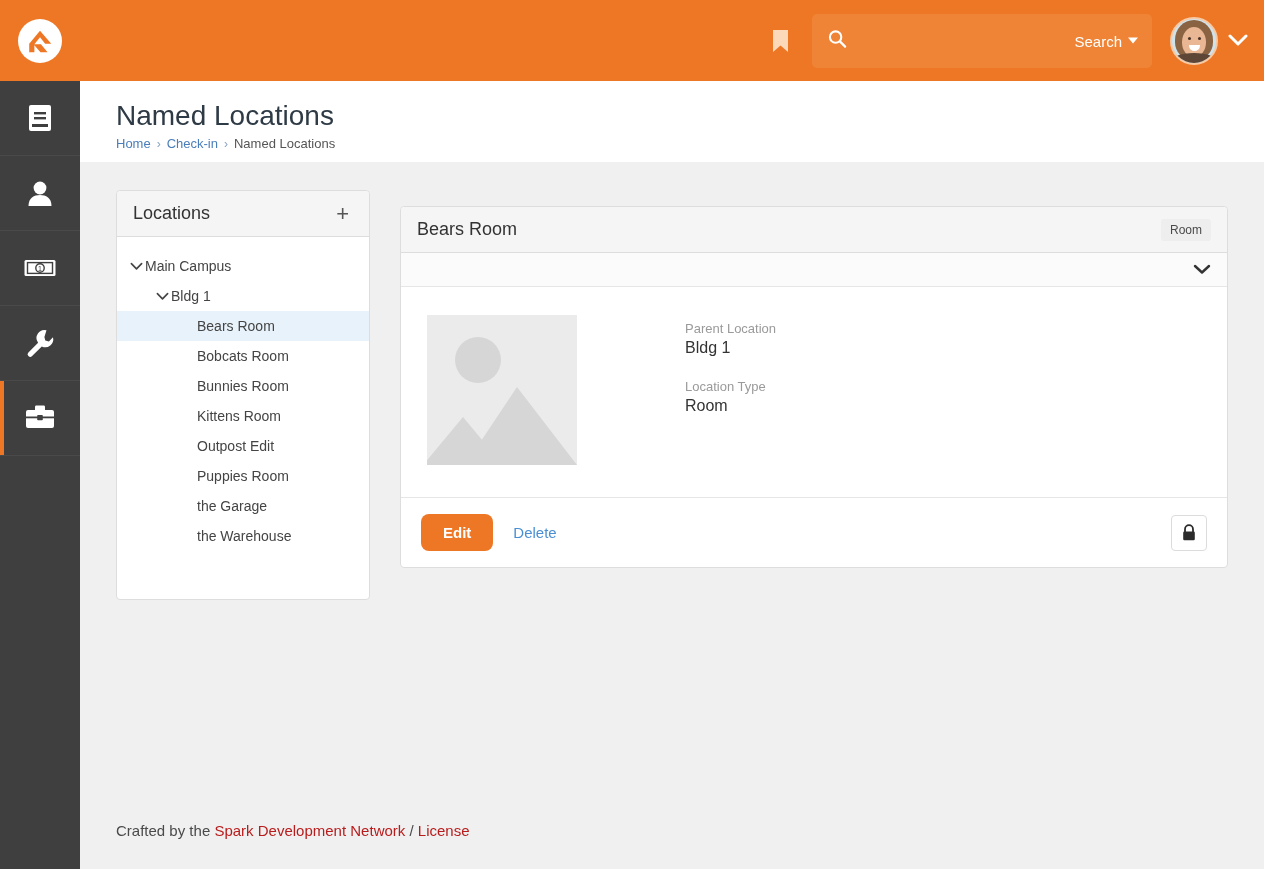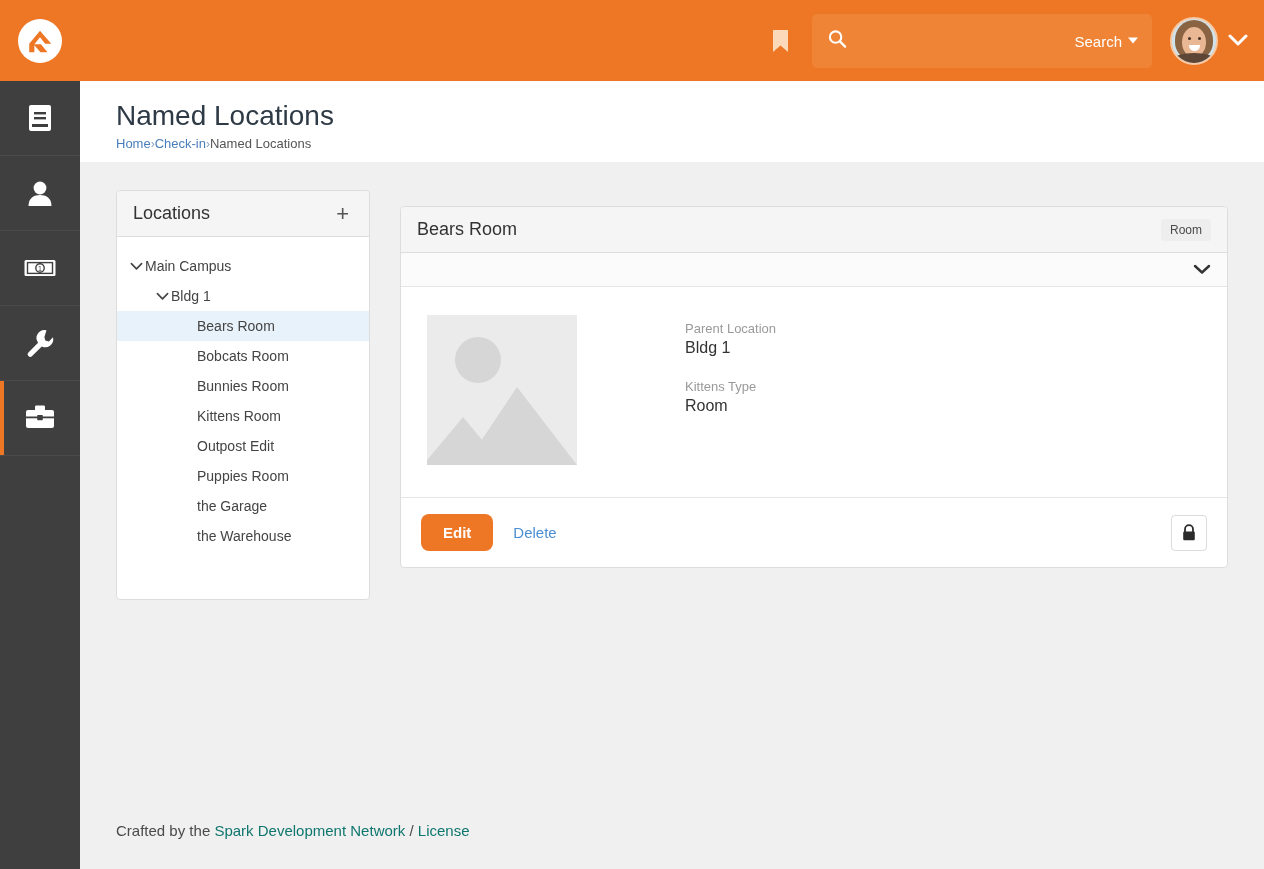--- a/index.html
+++ b/index.html
@@ -95,21 +95,21 @@
 
   
   .page-header {
     position: absolute; top: 81px; left: 80px; width: 1184px; height: 81px;
     background: #ffffff;
     padding: 18px 0 0 36px;
   }
   .page-title {
     font-size: 28px; color: #2e3a45; font-weight: normal; line-height: 34px;
   }
-  .breadcrumb { font-size: 13px; color: #6d6d6d; margin-top: 3px; display: flex; align-items: center; }
+  .breadcrumb { font-size: 13px; color: #6d6d6d; margin-top: 3px; display: flex; align-items: center; gap: 6px; }
   .breadcrumb a { color: #4a7ebb; text-decoration: none; }
   .bc-sep { color: #8aa4c4; font-size: 12px; }
   .bc-current { color: #555; }
 
   
   .content {
     position: absolute; top: 162px; left: 80px; width: 1184px; height: 638px;
     background: #f0f0f0;
   }
 
@@ -195,21 +195,21 @@
     display: flex; align-items: center; justify-content: center; cursor: pointer;
   }
 
   
   .page-footer {
     position: absolute; top: 800px; left: 80px; width: 1184px; height: 69px;
     background: #f0f0f0;
     font-size: 15px; color: #4a4a4a;
     padding: 22px 0 0 36px;
   }
-  .page-footer a { color: #0f766e; text-decoration: none; }
+  .page-footer a { color: #b91c1c; text-decoration: none; }
 </style>
 </head>
 <body>
 
 <div class="app">
 
   <div class="topbar">
     <div class="logo-wrap">
       <div class="logo">
         <svg width="30" height="30" viewBox="0 0 32 32" aria-hidden="true">
@@ -376,21 +376,21 @@
           <div class="ip-circle"></div>
           <div class="ip-mtn-big"></div>
           <div class="ip-mtn-small"></div>
         </div>
         <div class="fields">
           <div class="field">
             <div class="field-label">Parent Location</div>
             <div class="field-value">Bldg 1</div>
           </div>
           <div class="field">
-            <div class="field-label">Kittens Type</div>
+            <div class="field-label">Location Type</div>
             <div class="field-value">Room</div>
           </div>
         </div>
       </div>
 
       <div class="detail-footer">
         <button class="btn-primary">Edit</button>
         <a class="link-delete" href="#">Delete</a>
         <div class="lock-btn">
           <svg width="16" height="18" viewBox="0 0 16 18">

